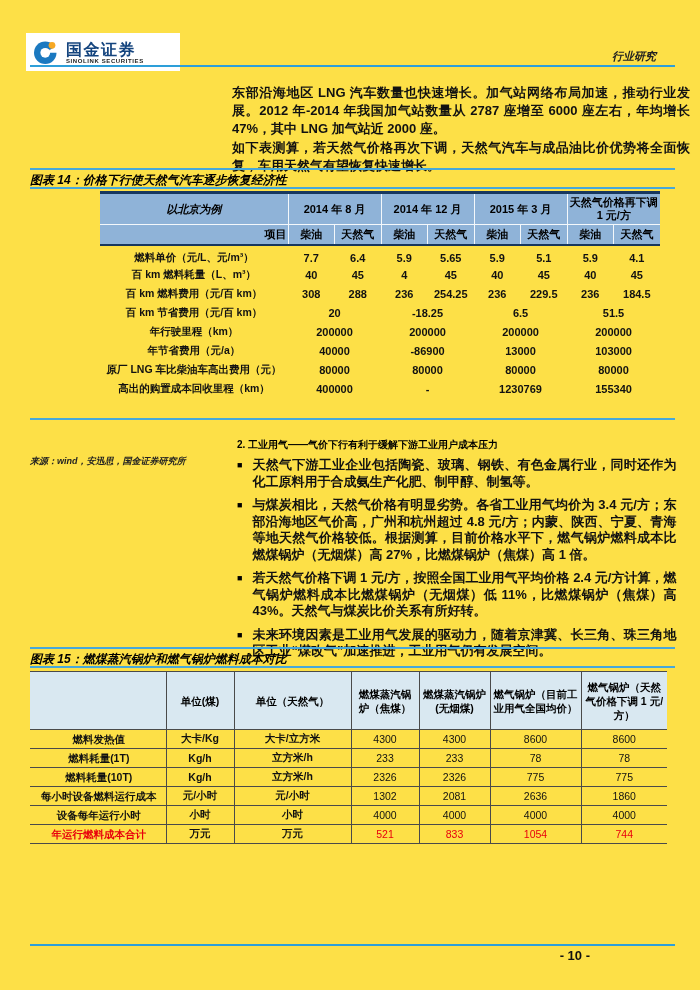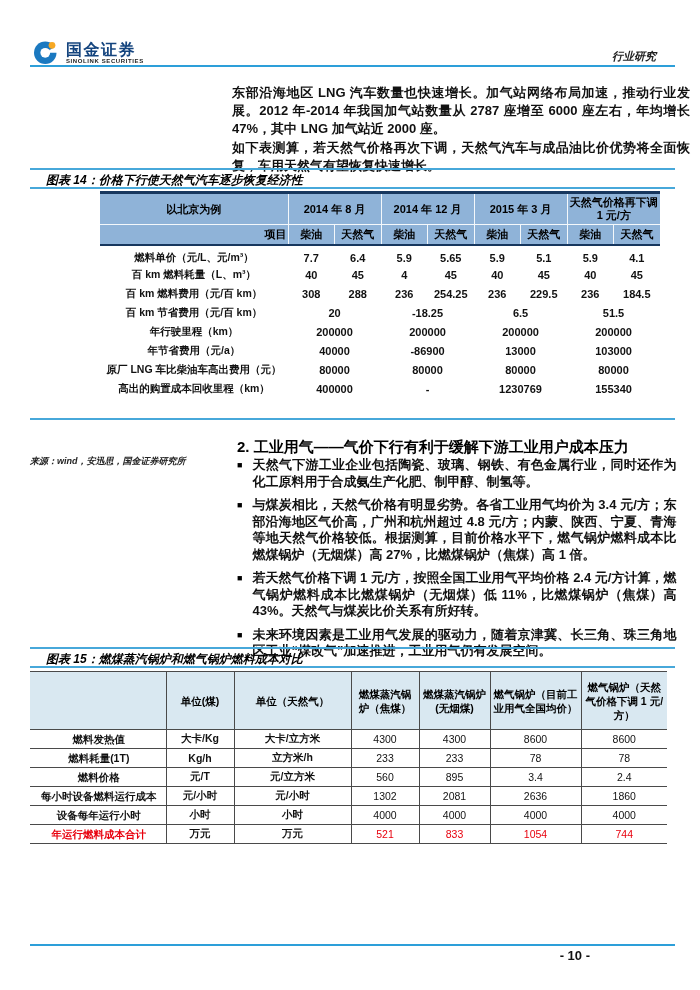--- a/index.html
+++ b/index.html
@@ -1,44 +1,44 @@
 <!DOCTYPE html>
 <html><head>
 <meta charset="utf-8">
 <style>
   * { margin:0; padding:0; box-sizing:border-box; }
   html,body { background:#9a9a9a; }
   body { font-family:"Liberation Sans", sans-serif; }
-  .page { position:relative; width:700px; height:990px; margin:0 auto; background:#ffffff; color:#111; overflow:hidden; }
+  .page { position:relative; width:700px; height:990px; margin:0 auto; background:#fde047; color:#111; overflow:hidden; }
 
   
   .logo-box { position:absolute; left:26px; top:33px; width:154px; height:38px; background:#ffffff; display:flex; align-items:center; gap:5px; padding:2px 5px; }
   .logo-icon { width:30px; height:30px; flex:0 0 auto; }
   .brand-cn { font-size:16px; font-weight:700; color:#14447E; letter-spacing:1.5px; line-height:17px; white-space:nowrap; }
   .brand-en { font-size:6px; font-weight:700; color:#222; letter-spacing:0.6px; white-space:nowrap; }
   .hdr-right { position:absolute; right:44px; top:49px; font-size:11px; font-weight:700; font-style:italic; color:#222; }
   .rule-blue { position:absolute; height:2px; background:#2D9FD9; }
   .rule-thin { position:absolute; height:1.5px; background:#47A8DA; }
 
   
   .para { position:absolute; width:458px; font-size:13px; font-weight:700; line-height:18px; text-align:justify; color:#111; }
-  .fig-title { position:absolute; left:30px; font-size:12px; font-weight:700; font-style:italic; color:#000; white-space:nowrap;margin-left:16px; }
+  .fig-title { position:absolute; left:30px; font-size:12px; font-weight:700; font-style:italic; color:#000; white-space:nowrap; }
   .source { position:absolute; left:30px; font-size:9px; font-weight:700; font-style:italic; color:#222; }
-  .sec-heading { position:absolute; left:237px; top:438px; font-size:15px; font-weight:700; color:#000; white-space:nowrap; }
+  .sec-heading { position:absolute; left:237px; top:438px; font-size:10px; font-weight:700; color:#000; white-space:nowrap; }
   .bullets { position:absolute; left:237px; top:457px; width:453px; list-style:none; }
   .bullets li { display:flex; gap:10px; margin-bottom:7px; }
   .bullets .marker { font-size:9px; line-height:16px; color:#000; flex:0 0 auto; }
   .bullets .btext { font-size:13px; font-weight:700; line-height:16.5px; width:424px; text-align:justify; }
 
   
   .t14 { position:absolute; left:100px; top:191px; width:560px; border-collapse:collapse; table-layout:fixed; }
   .t14 th, .t14 td { text-align:center; vertical-align:middle; }
   .t14 thead th { background:#8FB3D8; font-weight:700; font-size:11px; padding:2px 1px; border-left:1px solid rgba(255,255,255,0.9); color:#000; }
   .t14 thead tr:first-child th { border-top:3px solid #17375E; height:26px; line-height:13px; }
-  .t14 thead tr:first-child th:first-child { border-left:none; }
+  .t14 thead tr:first-child th:first-child { border-left:none;font-style:italic; }
   .t14 thead tr:last-child th { border-top:1px solid rgba(255,255,255,0.9); border-bottom:2.5px solid #17375E; height:17px; }
   .t14 thead tr:last-child th:first-child { border-left:none;text-align:right; }
   .t14 tbody th { font-weight:700; font-size:10.5px; padding:1px 6px; line-height:13px; }
   .t14 tbody td { font-weight:700; font-size:11px; height:19px; }
   .t14 tbody tr:first-child th, .t14 tbody tr:first-child td { padding-top:5px; }
 
   
   .t15 { position:absolute; left:30px; top:671px; width:637px; border-collapse:collapse; table-layout:fixed; }
   .t15 th, .t15 td { border:1px solid #4a4a4a; text-align:center; vertical-align:middle; padding:2px 3px; }
   .t15 tr > *:first-child { border-left:none; }
@@ -246,27 +246,27 @@
         <tr>
           <th>燃料耗量(1T)</th>
           <td class="unit">Kg/h</td>
           <td class="unit">立方米/h</td>
           <td>233</td>
           <td>233</td>
           <td>78</td>
           <td>78</td>
         </tr>
         <tr>
-          <th>燃料价格</th>
-          <td class="unit">元/T</td>
-          <td class="unit">元/立方米</td>
-          <td>560</td>
-          <td>895</td>
-          <td>3.4</td>
-          <td>2.4</td>
+          <th>燃料耗量(10T)</th>
+          <td class="unit">Kg/h</td>
+          <td class="unit">立方米/h</td>
+          <td>2326</td>
+          <td>2326</td>
+          <td>775</td>
+          <td>775</td>
         </tr>
         <tr>
           <th>每小时设备燃料运行成本</th>
           <td class="unit">元/小时</td>
           <td class="unit">元/小时</td>
           <td>1302</td>
           <td>2081</td>
           <td>2636</td>
           <td>1860</td>
         </tr>

